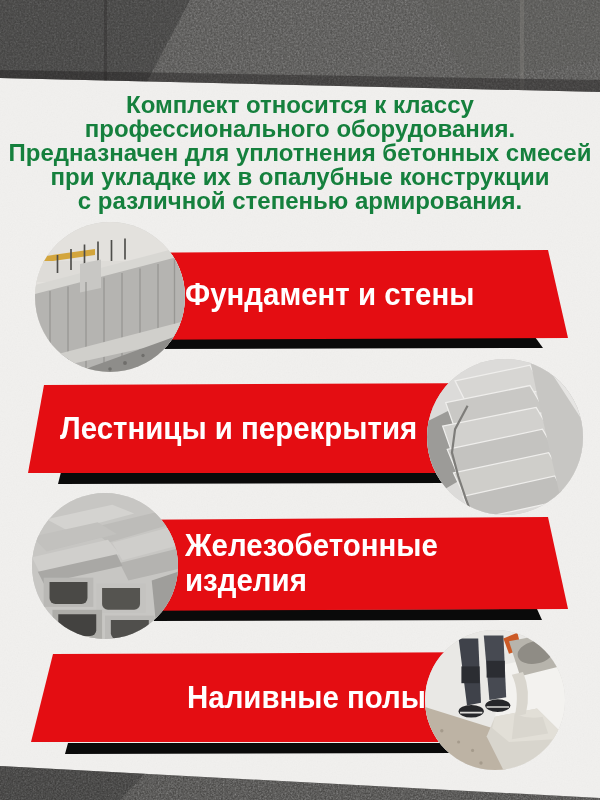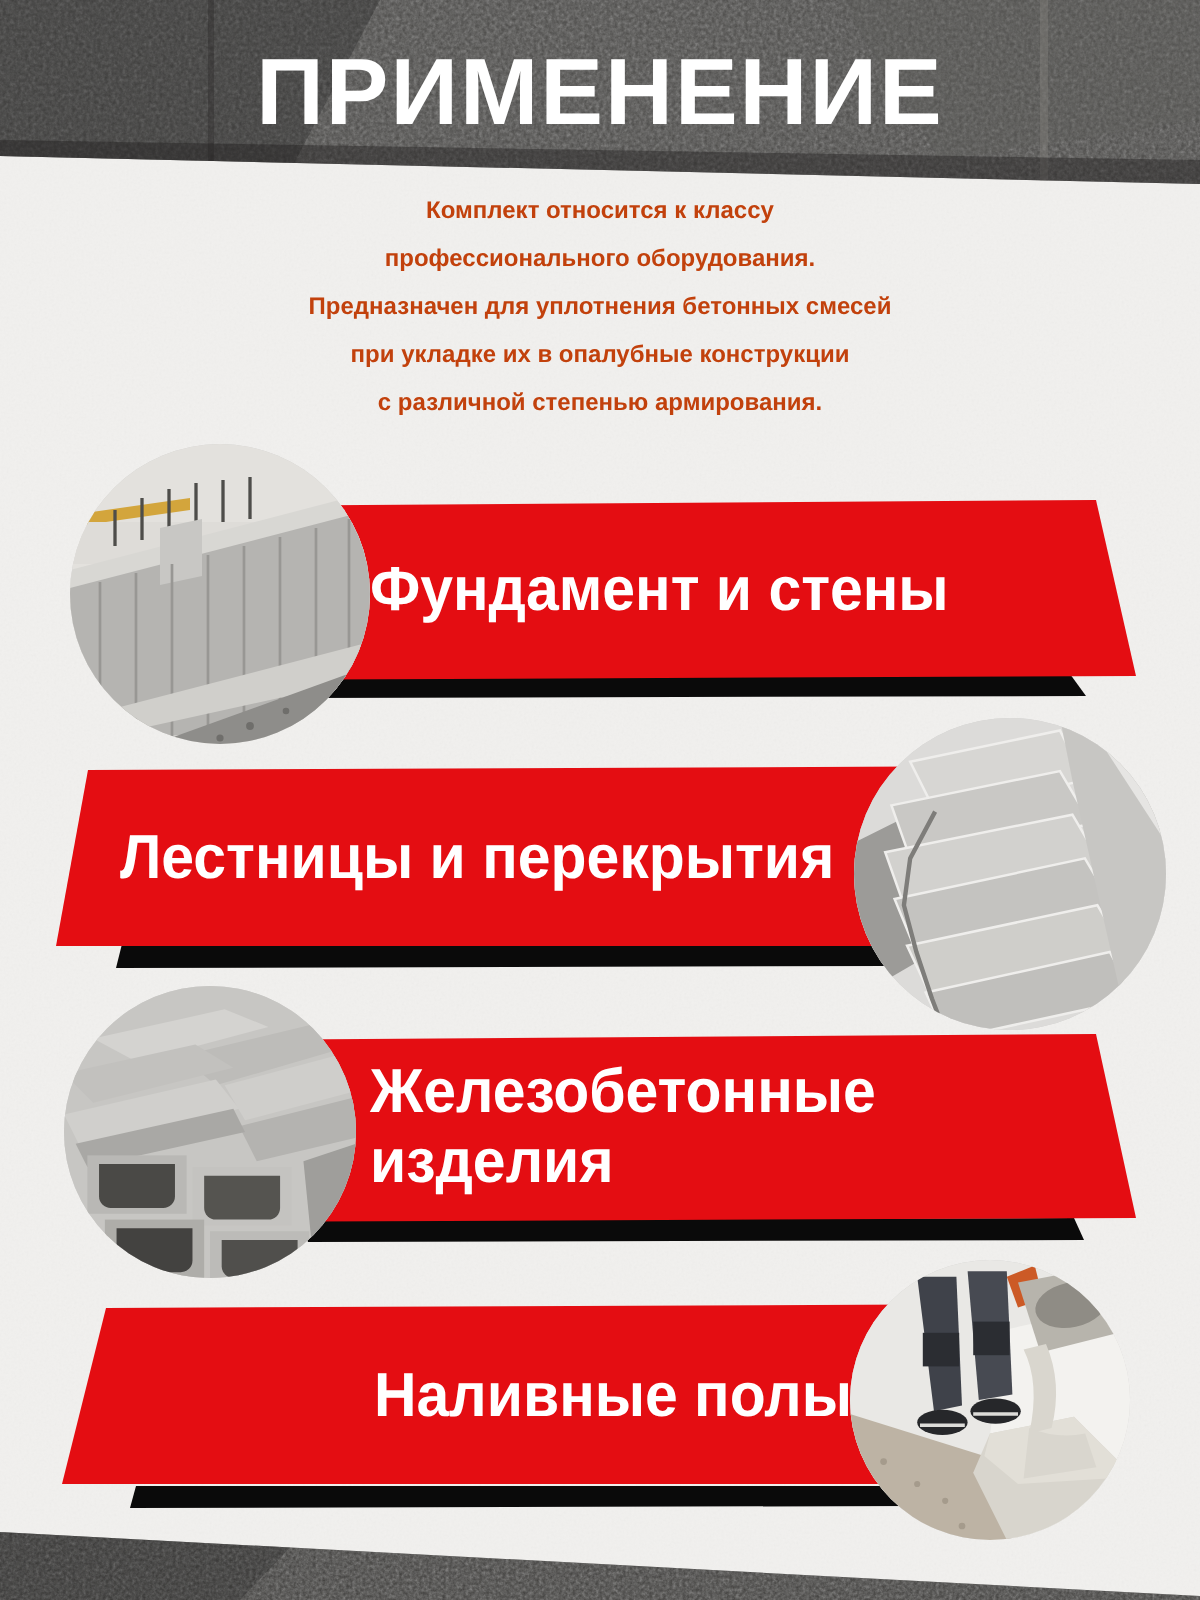--- a/index.html
+++ b/index.html
@@ -13,21 +13,21 @@
   .concrete{position:absolute;left:0;z-index:5;overflow:hidden;}
   #header{top:0;width:600px;height:95px;clip-path:polygon(0 0,600px 0,600px 92px,0 78px);}
   #footer{top:758px;width:600px;height:42px;clip-path:polygon(0 8px,600px 40px,600px 42px,0 42px);}
   .page-title{
     position:absolute;left:0;top:18px;width:600px;z-index:6;
     text-align:center;color:#ffffff;font-size:47px;font-weight:bold;
     letter-spacing:1px;
   }
   .intro{
     position:absolute;left:0;top:93px;width:600px;z-index:1;
-    text-align:center;color:#c2410c;font-size:12px;line-height:24px;
+    text-align:center;color:#15803d;font-size:24px;line-height:24px;
     font-weight:bold;white-space:pre-line;
   }
   .shadowbar{position:absolute;background:#0a0a0a;z-index:2;}
   .banner{position:absolute;background:#e40d12;z-index:3;}
   .label{
     position:absolute;z-index:4;display:flex;align-items:center;
     color:#ffffff;font-weight:bold;font-size:31px;line-height:35px;
     white-space:pre-line;transform:scaleX(.95);transform-origin:left center;
   }
   .photo{
@@ -81,21 +81,20 @@
       </defs>
       <rect width="600" height="95" fill="#4c4b49"></rect>
       <rect width="600" height="95" filter="url(#nsH)" opacity="0.45"></rect>
       <polygon points="0,0 190,0 140,95 0,95" fill="#262524" opacity="0.35"></polygon>
       <polygon points="420,0 600,0 600,60 470,80" fill="#5d5c59" opacity="0.30"></polygon>
       <rect x="520" y="0" width="4" height="95" fill="#807f7b" opacity="0.45"></rect>
       <rect x="104" y="0" width="3" height="95" fill="#2c2b2a" opacity="0.4"></rect>
       <polygon points="0,70 600,80 600,95 0,95" fill="#232221" opacity="0.45"></polygon>
     </svg>
   </div>
-  <div class="page-title">ПРИМЕНЕНИЕ</div>
 
   <div class="intro">Комплект относится к классу
 профессионального оборудования.
 Предназначен для уплотнения бетонных смесей
 при укладке их в опалубные конструкции
 с различной степенью армирования.</div>
 
   <div class="shadowbar" id="sh1"></div>
   <div class="banner" id="bn1"></div>
   <div class="label" id="lb1">Фундамент и стены</div>

